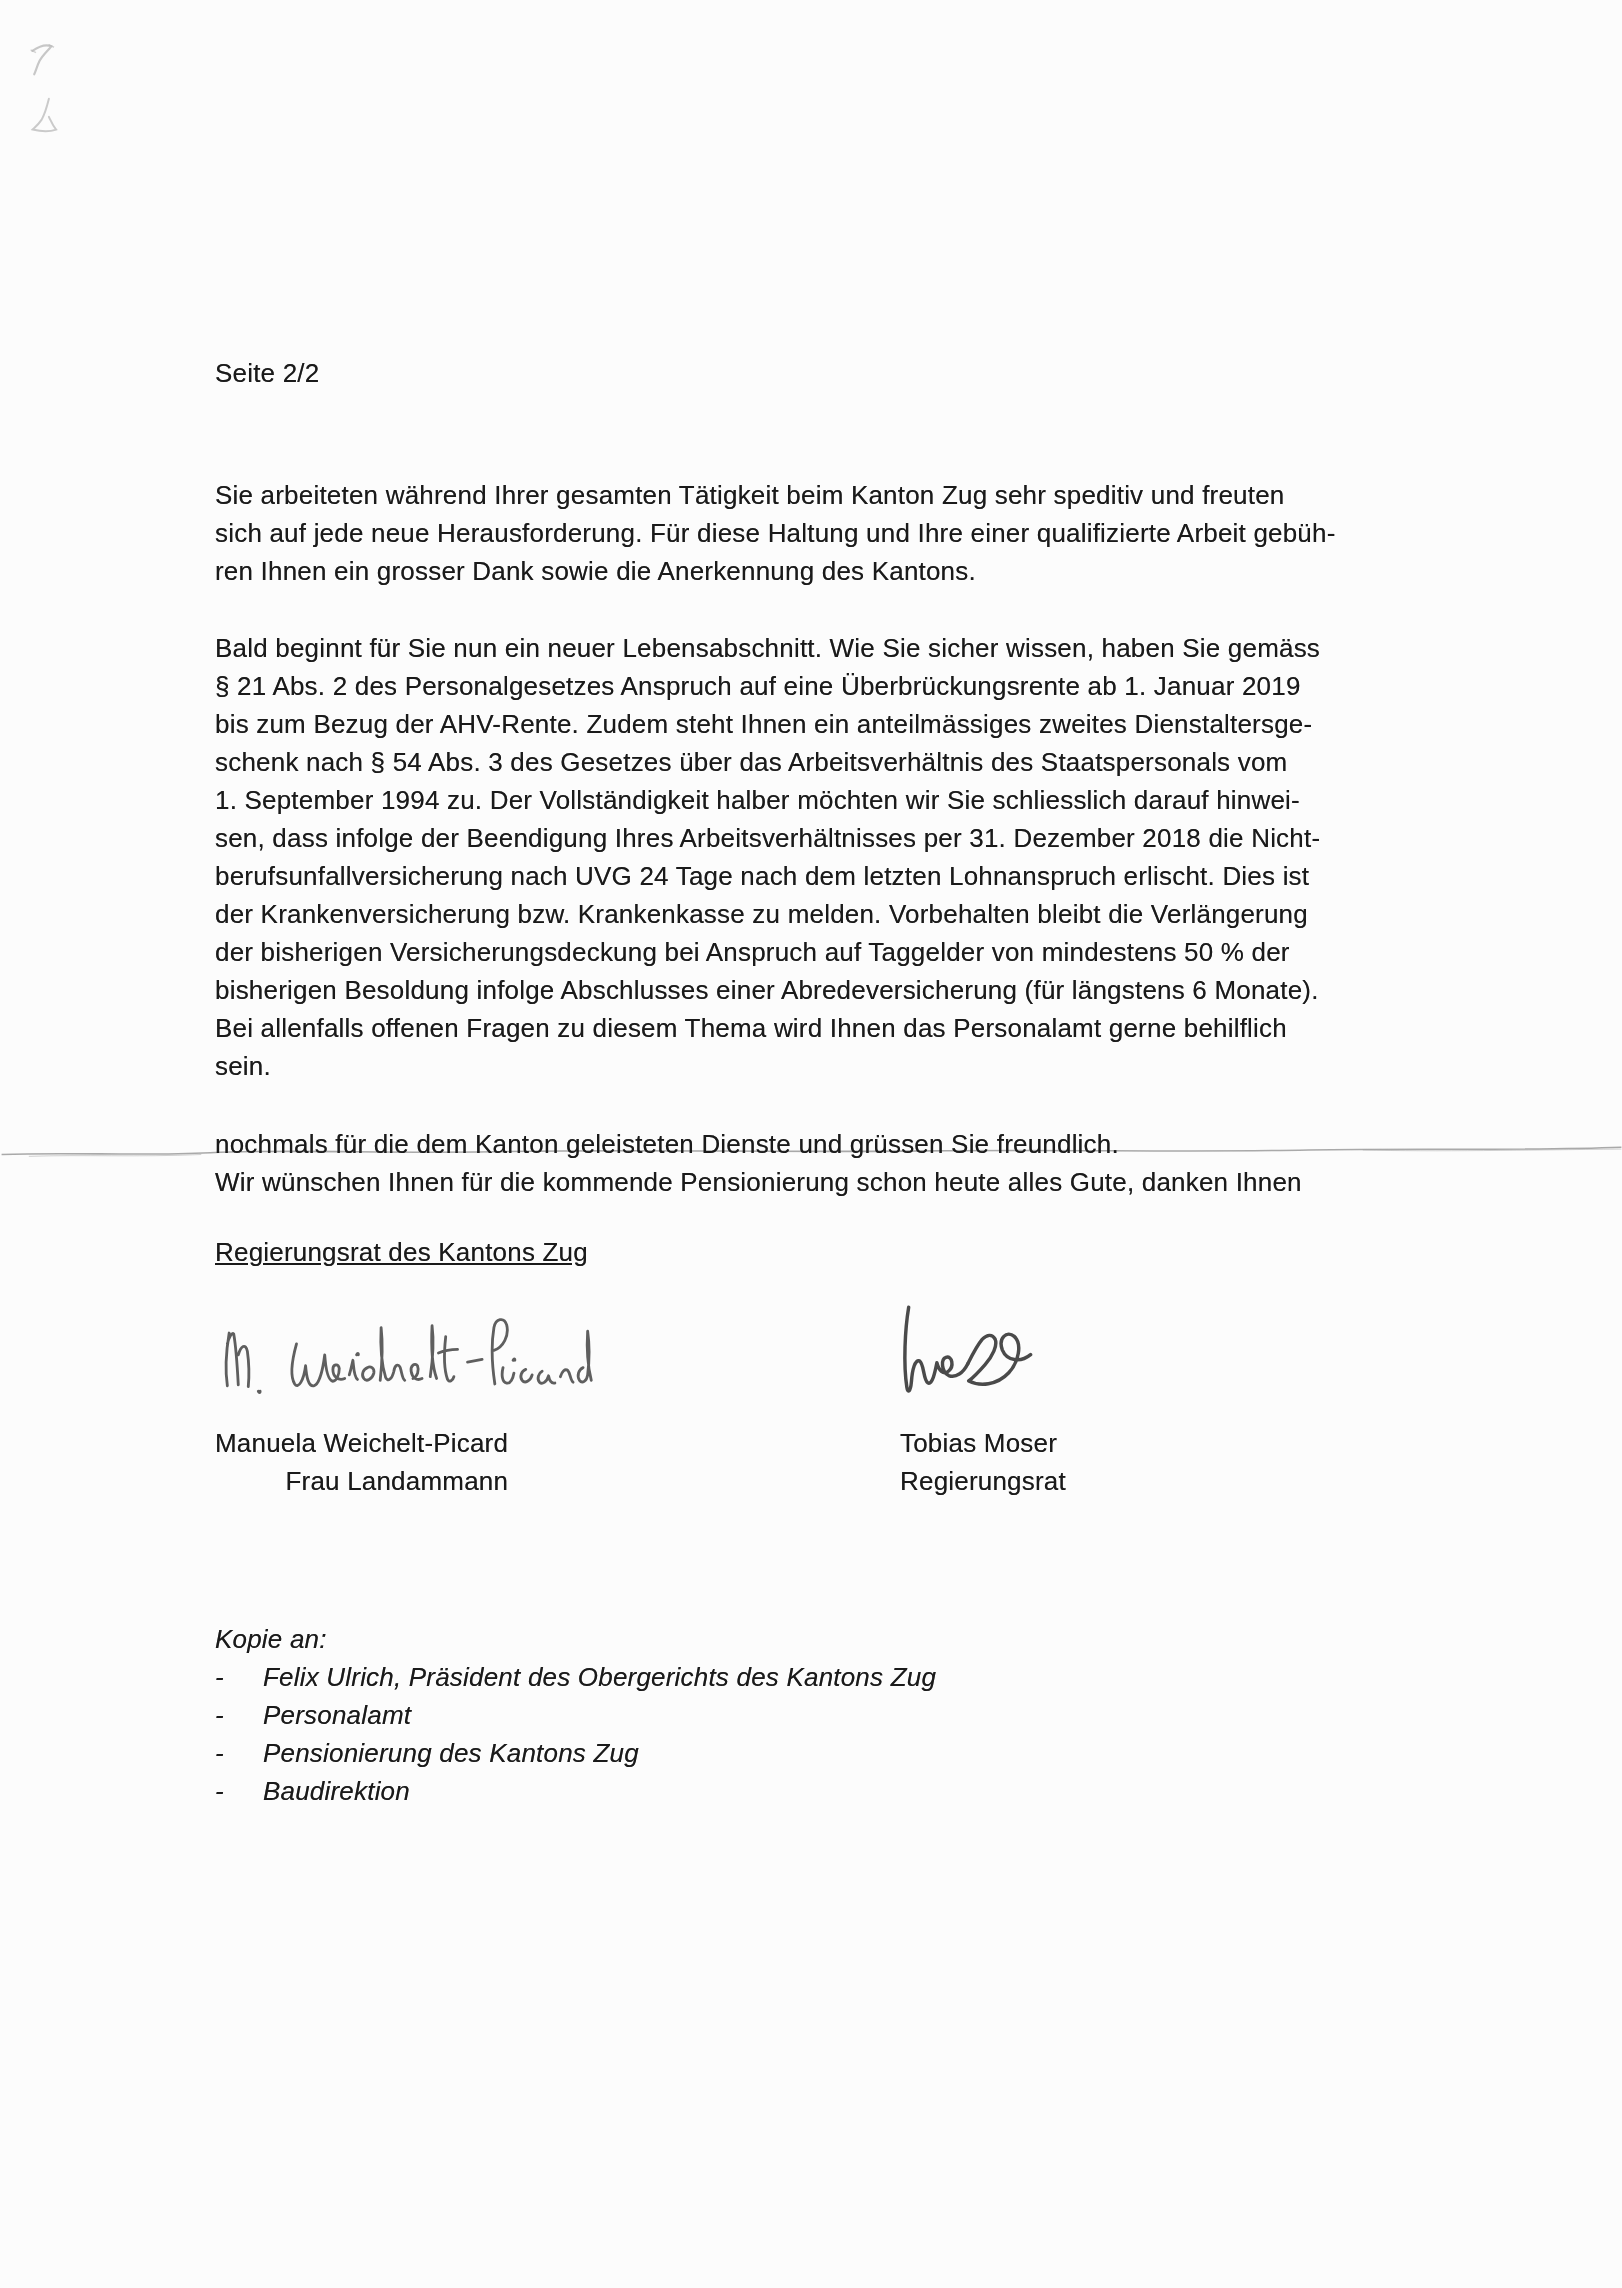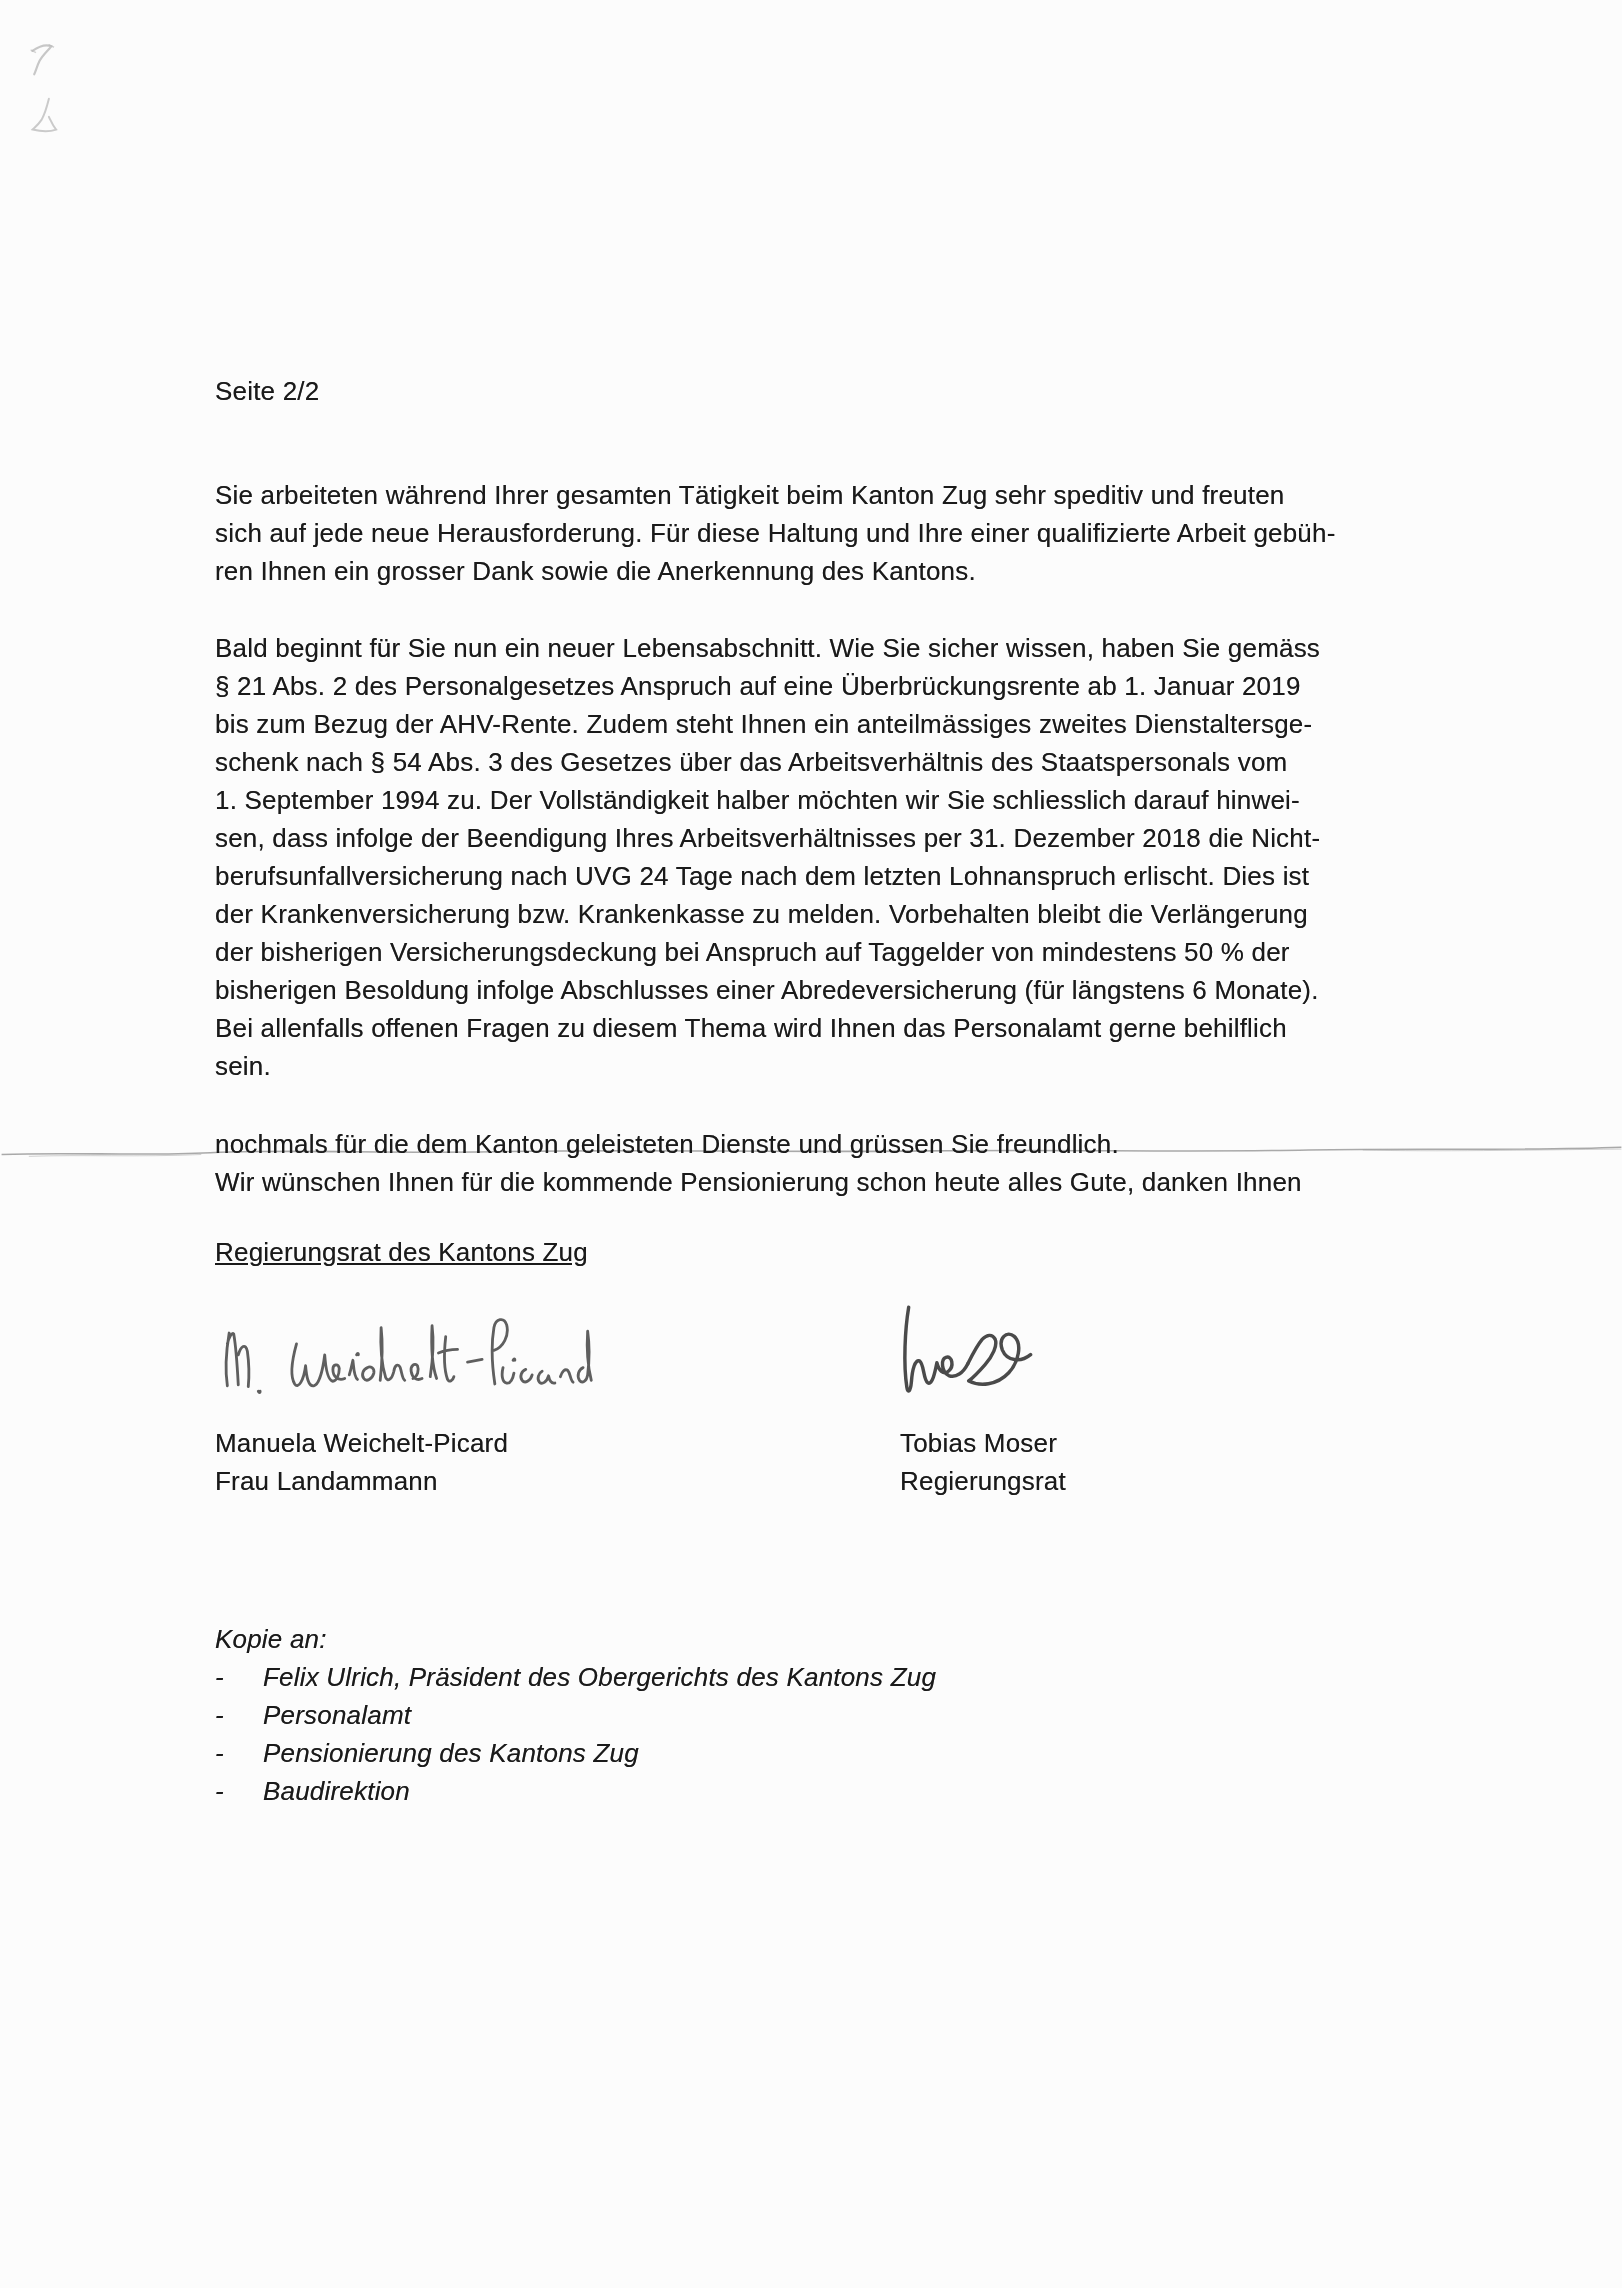--- a/index.html
+++ b/index.html
@@ -40,21 +40,21 @@
 <div class="page">
 
   <svg style="left:27px;top:38px;" width="36" height="41" viewBox="0 0 40 45">
     <path d="M6,14 C12,10 20,6 27,9 C23,14 18,18 14,25 C11,31 10,36 8,40" fill="none" stroke="var(--smudge)" stroke-width="2.4" stroke-linecap="round" opacity="0.8"></path>
     <path d="M4,13 L10,16 M24,7 L30,10" fill="none" stroke="var(--smudge)" stroke-width="1.6" opacity="0.6"></path>
   </svg>
   <svg style="left:29px;top:95px;" width="38" height="42" viewBox="0 0 42 46">
     <path d="M22,4 C20,12 18,20 14,27 C10,33 6,36 4,38 C12,40 22,41 30,38 C26,33 24,28 22,24" fill="none" stroke="var(--smudge)" stroke-width="2.2" stroke-linecap="round" opacity="0.75"></path>
   </svg>
 
-  <div class="txt" style="left:215px;top:372px;text-align:center;">Seite 2/2</div>
+  <div class="txt" style="left:215px;top:354px;text-align:center;">Seite 2/2</div>
 
   <svg style="left:0;top:1140px;" width="1623" height="23.6" viewBox="0 0 1785 26">
     <path d="M0,16 C80,13 150,18 230,14 C320,10 420,15 540,13 C700,10 860,14 1020,12 C1180,10 1300,14 1440,11 C1560,9 1680,12 1785,8" fill="none" stroke="var(--crease)" stroke-width="1.7" opacity="0.85"></path>
     <path d="M30,18 C90,16 150,19 220,16" fill="none" stroke="var(--crease)" stroke-width="1" opacity="0.5"></path>
     <path d="M1500,11 C1580,13 1680,11 1785,10" fill="none" stroke="var(--crease)" stroke-width="1" opacity="0.5"></path>
   </svg>
 
   <div class="para" style="top:476px;">
     <div class="line">Sie arbeiteten während Ihrer gesamten Tätigkeit beim Kanton Zug sehr speditiv und freuten</div>
     <div class="line">sich auf jede neue Herausforderung. Für diese Haltung und Ihre einer qualifizierte Arbeit gebüh-</div>
@@ -110,21 +110,21 @@
     </g>
   </svg>
 
   <svg style="left:894px;top:1300px;" width="164" height="111" viewBox="0 0 180 122">
     <g fill="none" stroke="var(--signature-ink-dark)" stroke-width="3.8" stroke-linecap="round" stroke-linejoin="round">
       <path d="M16,8 C12,32 10,70 14,96 C15,103 18,101 19,90 C20,76 23,65 28,67 C33,70 32,88 37,91 C42,94 45,79 47,69 C49,77 54,83 60,78 C66,73 64,61 57,63 C51,65 52,79 60,83 C68,86 76,80 81,70"></path>
       <path d="M81,70 C86,60 91,50 97,43 C102,38 108,37 111,43 C114,50 108,62 100,71 C93,79 86,86 82,89 C94,95 113,94 126,80 C137,68 141,48 132,40 C124,33 114,42 119,55 C124,67 139,69 150,60"></path>
     </g>
   </svg>
 
-  <div class="para" style="left:215px;top:1424px;">
+  <div class="para" style="left:215px;top:1424px;text-align:right;">
     <div class="line">Manuela Weichelt-Picard</div>
     <div class="line">Frau Landammann</div>
   </div>
   <div class="para" style="left:900px;top:1424px;">
     <div class="line">Tobias Moser</div>
     <div class="line">Regierungsrat</div>
   </div>
 
   <div class="para" style="left:215px;top:1620px;font-style:italic;">
     <div class="line">Kopie an:</div>

